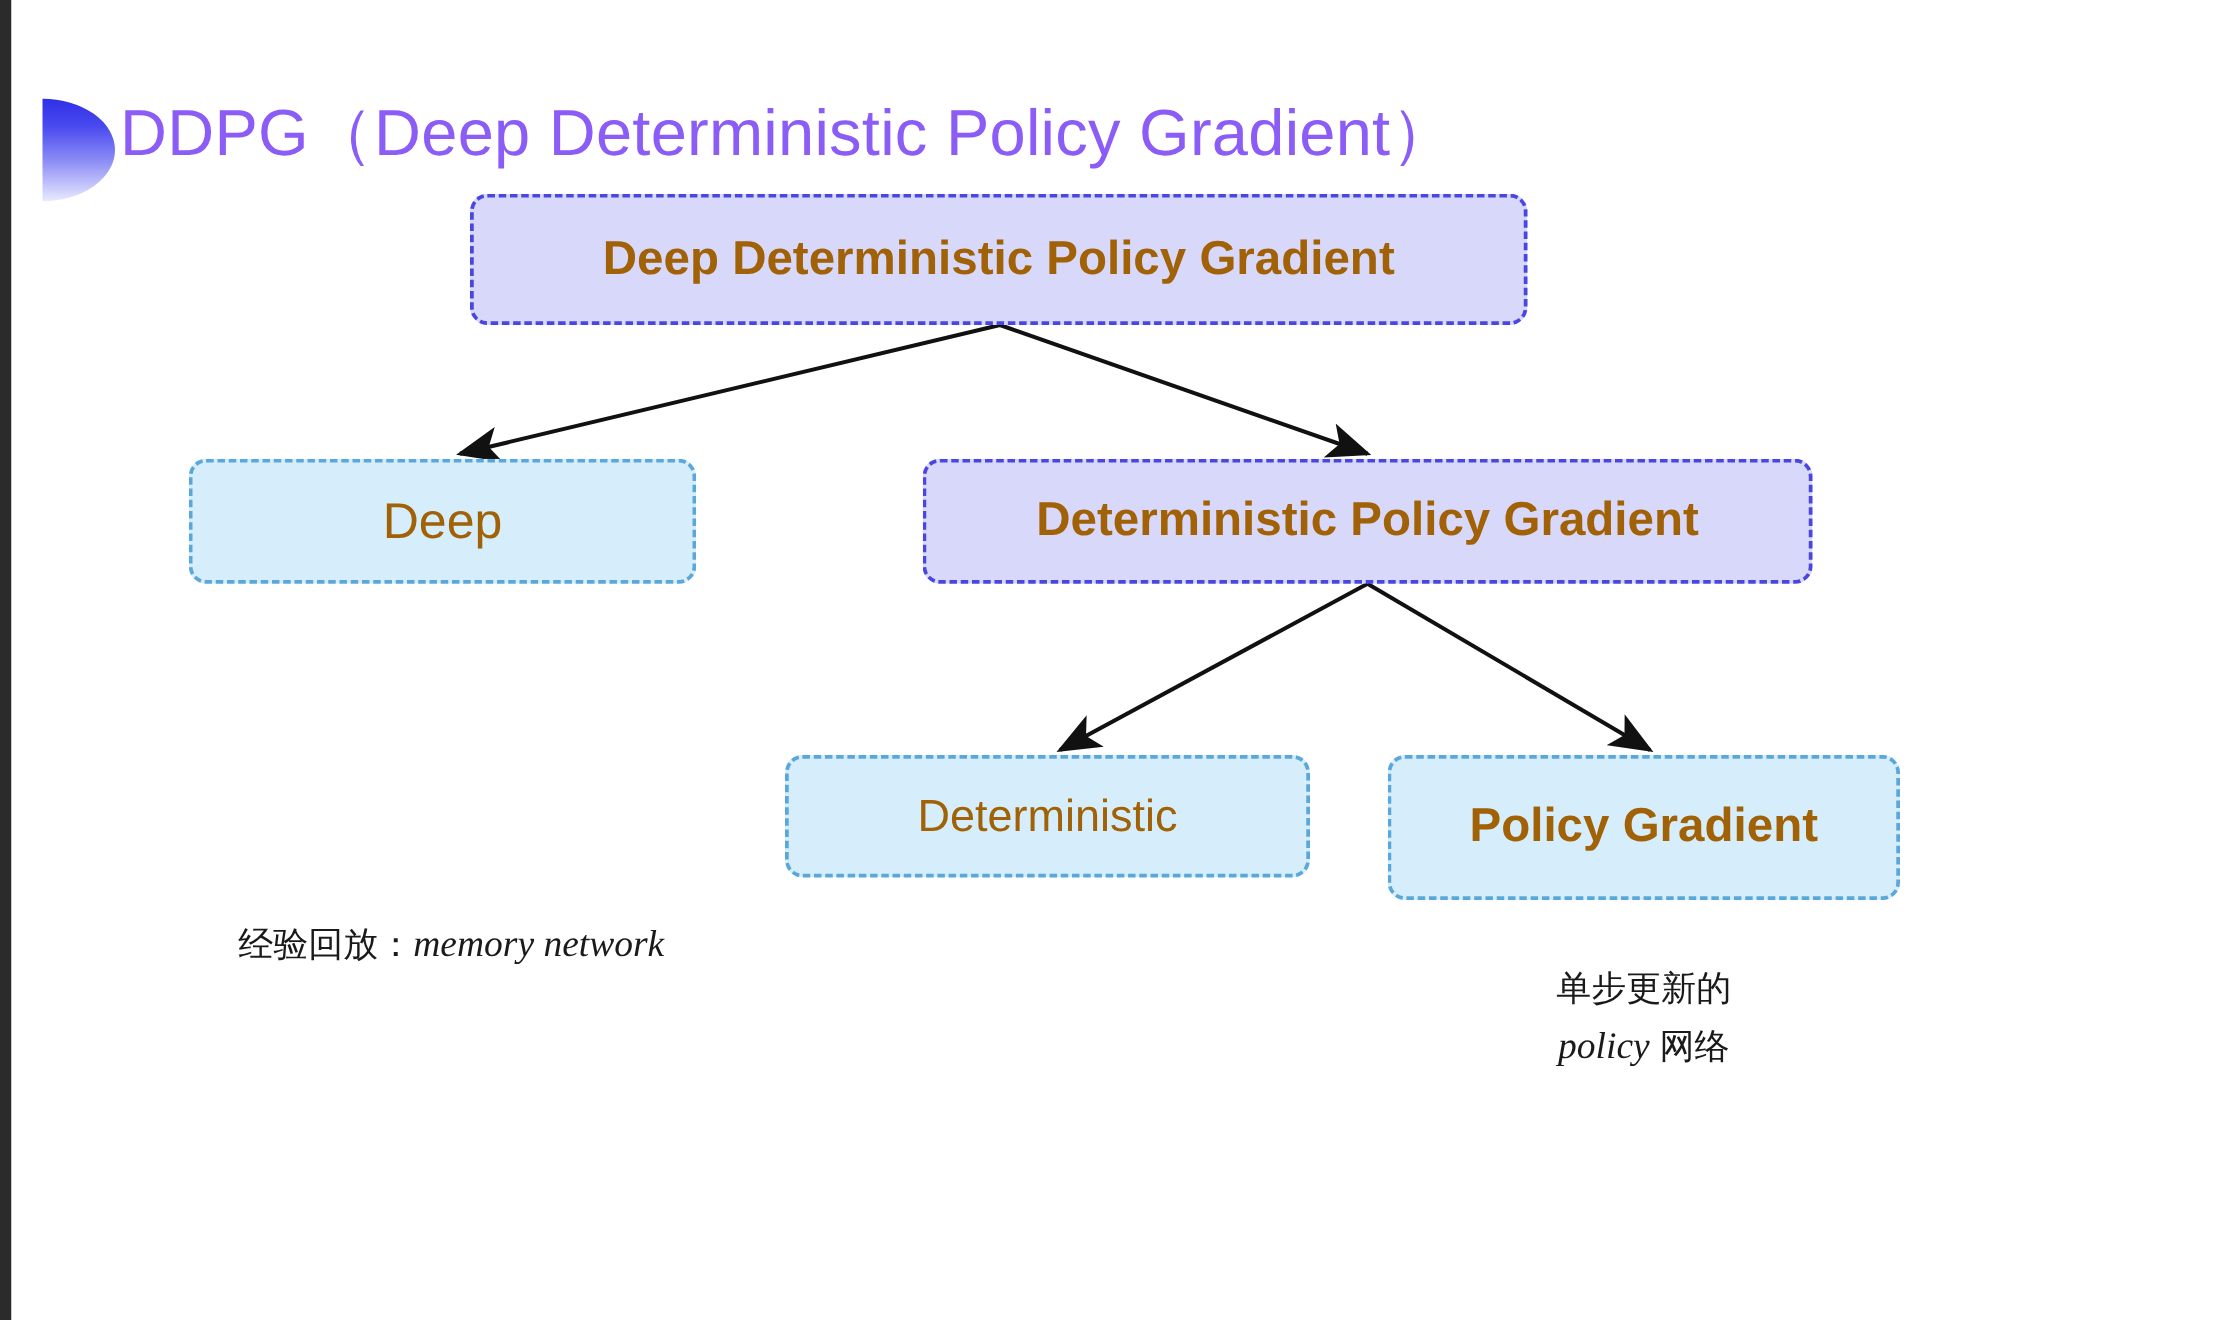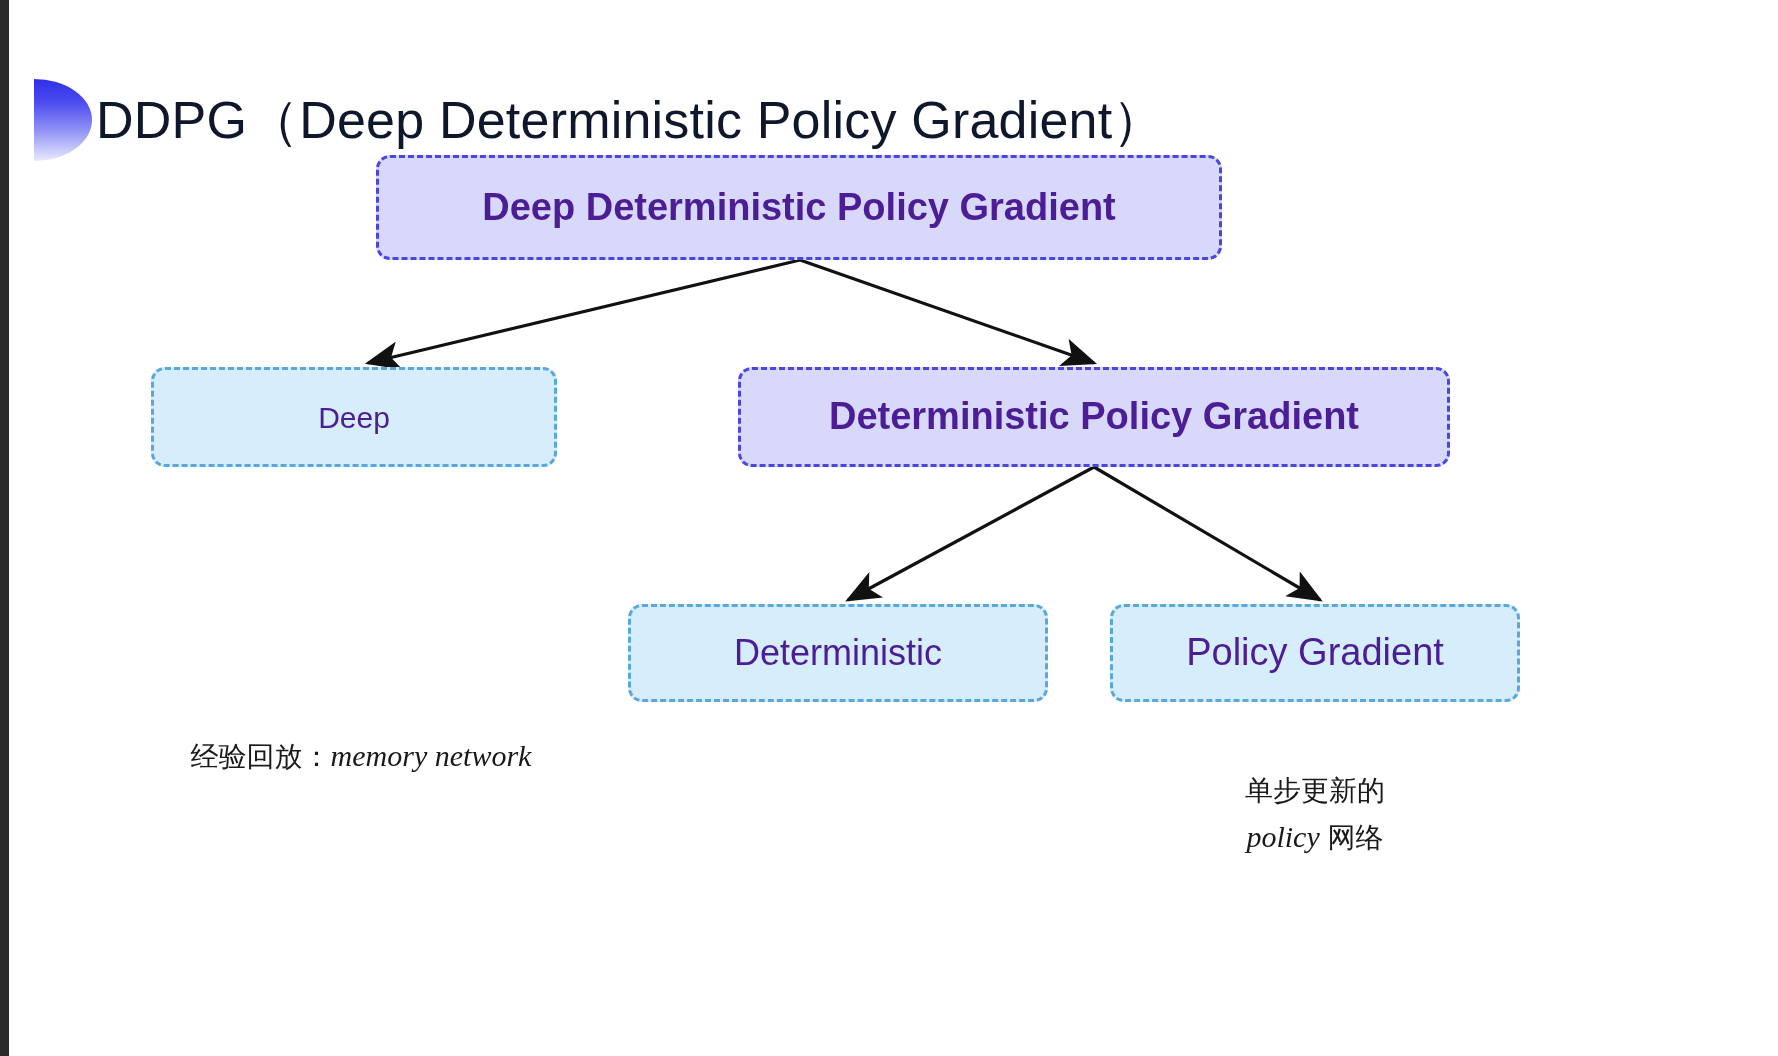--- a/index.html
+++ b/index.html
@@ -33,24 +33,24 @@
   }
   #title-bullet {
     position: absolute;
     left: 34px; top: 21px;
     width: 58px; height: 82px;
     border-radius: 0 100% 100% 0 / 0 50% 50% 0;
     background: linear-gradient(to bottom, #2f2fe8 0%, #4b4bf0 28%, #8f90f5 62%, #e9eafe 100%);
   }
   #title-text {
     position: absolute;
-    left: 96px; top: 28px;
+    left: 96px; top: 14px;
     font-size: 52px;
     font-weight: 400;
-    color: #0f172a;
+    color: #8b5cf6;
     letter-spacing: 0.2px;
     white-space: nowrap;
   }
 
   
   #diagram {
     position: absolute;
     left: 0; top: 0;
     width: 1778px; height: 1056px;
   }
@@ -62,37 +62,37 @@
   }
 
   .node {
     position: absolute;
     box-sizing: border-box;
     border-radius: 14px;
     display: flex;
     align-items: center;
     justify-content: center;
     text-align: center;
-    color: #4c1d95;
+    color: #a16207;
     line-height: 1.1;
   }
   .node-purple {
     background: #d8d8fb;
     border: 3px dashed #4a46e0;
   }
   .node-blue {
     background: #d6eefb;
     border: 3px dashed #5aa8db;
   }
 
   #node-root   { left: 376px;  top: 155px; width: 846px; height: 105px; font-size: 38px; font-weight: 700; }
-  #node-deep   { left: 151px;  top: 367px; width: 406px; height: 100px; font-size: 30px; font-weight: 400; }
+  #node-deep   { left: 151px;  top: 367px; width: 406px; height: 100px; font-size: 40px; font-weight: 400; }
   #node-dpg    { left: 738px;  top: 367px; width: 712px; height: 100px; font-size: 38px; font-weight: 700; }
   #node-det    { left: 628px;  top: 604px; width: 420px; height: 98px;  font-size: 36px; font-weight: 400; }
-  #node-pg     { left: 1110px; top: 604px; width: 410px; height: 98px;  font-size: 38px; font-weight: 400; }
+  #node-pg     { left: 1110px; top: 604px; width: 410px; height: 116px;  font-size: 38px; font-weight: 700; }
 
   
   .annotation {
     position: absolute;
     color: #1a1a1a;
     font-size: 28px;
     line-height: 1.58;
     white-space: nowrap;
   }
   .annotation .ln { display: block; }

